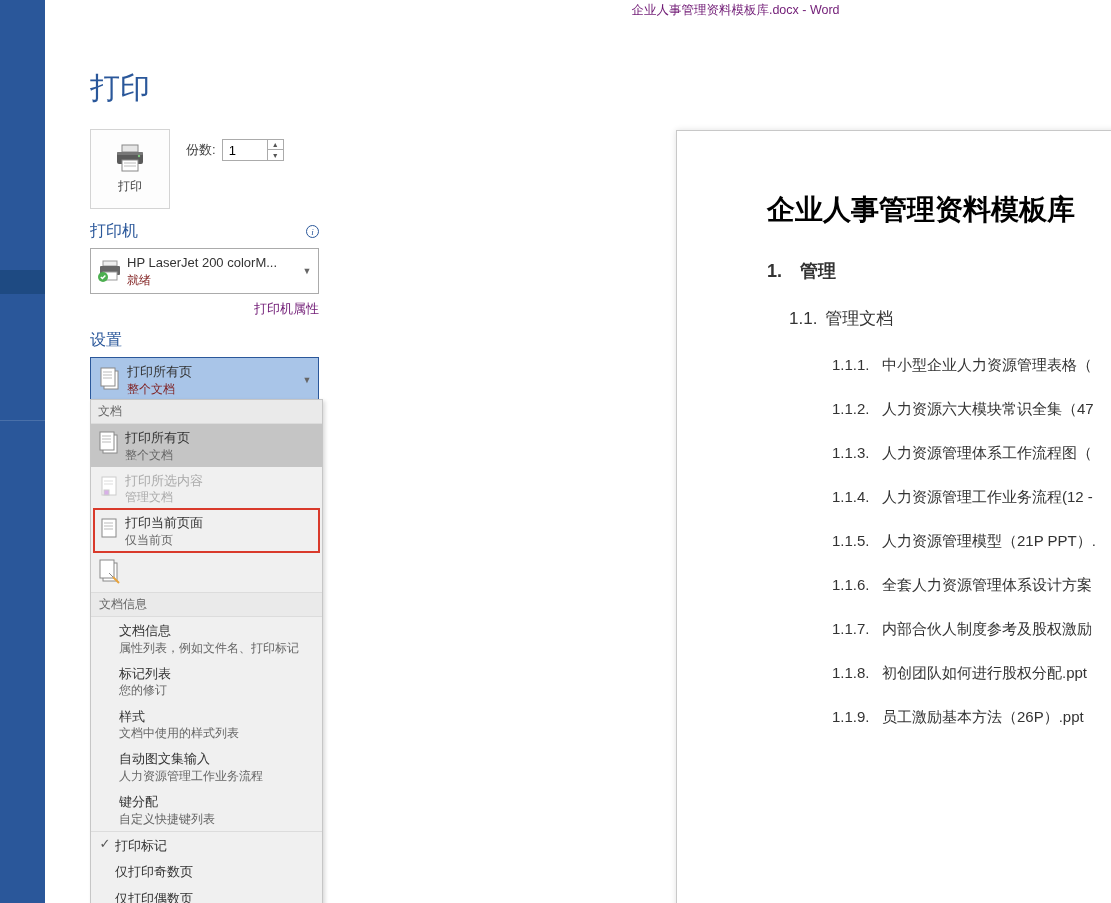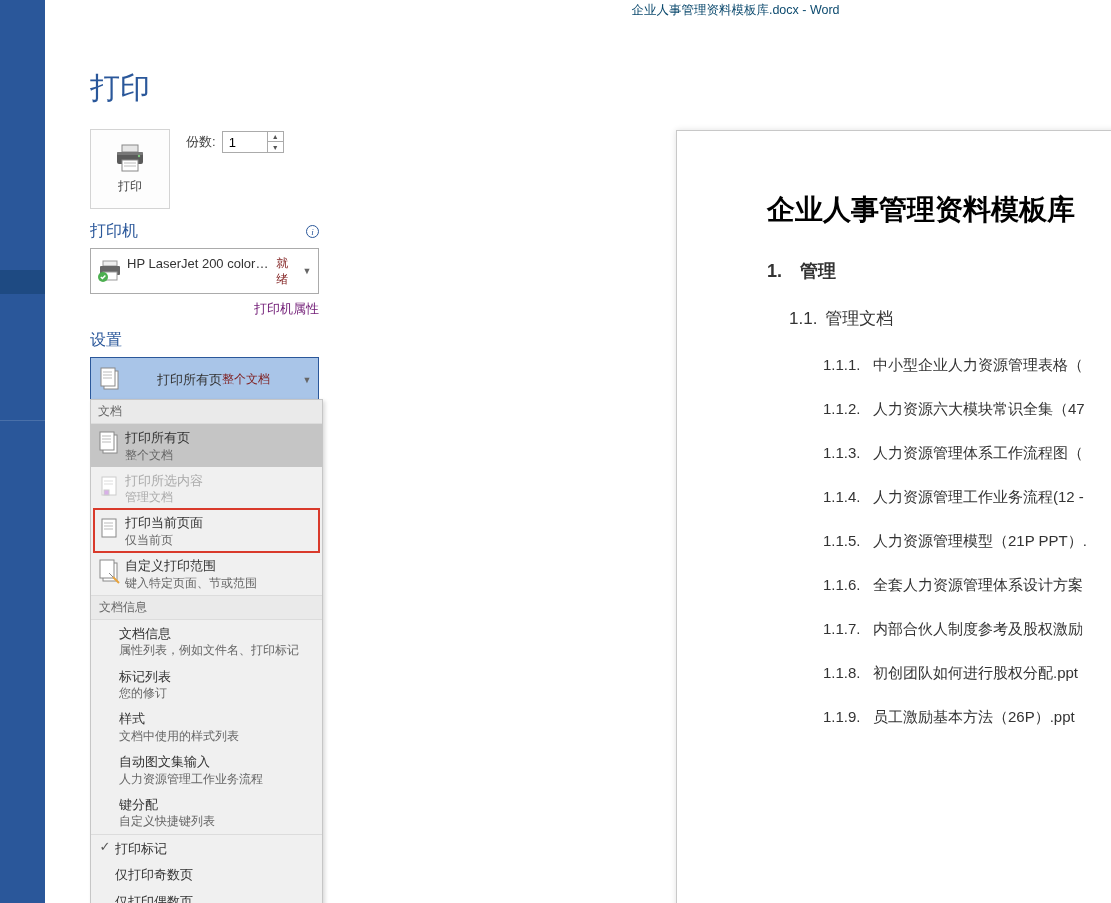--- a/index.html
+++ b/index.html
@@ -14,34 +14,34 @@
   
   .left-pane { width: 315px; padding: 0 0 0 45px; position: relative; }
   .title-bar { height: 20px; }
   .page-title { font-size: 30px; font-weight: 300; color: #2a579a; margin-top: 48px; margin-bottom: 20px; }
   
   .print-btn-row { display: flex; align-items: flex-start; gap: 16px; }
   .print-big-btn { width: 80px; height: 80px; border: 1px solid #d4d4d4; background: #fdfdfd; display: flex; flex-direction: column; align-items: center; justify-content: center; gap: 6px; cursor: pointer; }
   .print-big-btn svg { width: 32px; height: 28px; }
   .print-big-btn .lbl { font-size: 12px; color: #444; }
   
-  .copies { display: flex; align-items: center; gap: 6px; margin-top: 2px; }
+  .copies { display: flex; align-items: center; gap: 6px; margin-top: 10px; }
   .copies-label { font-size: 13px; color: #444; }
   .copies-input { width: 62px; height: 22px; border: 1px solid #ababab; background: #fff; display: flex; align-items: center; }
   .copies-input input { border: none; width: 44px; padding: 0 2px 0 6px; font-size: 13px; outline: none; }
   .copies-spin { display: flex; flex-direction: column; border-left: 1px solid #ababab; }
   .copies-spin div { width: 15px; height: 10px; display: flex; align-items: center; justify-content: center; font-size: 7px; color: #555; cursor: pointer; line-height: 1; }
   .copies-spin div:first-child { border-bottom: 1px solid #ababab; }
 
   .section-h { color: #2a579a; font-size: 16px; font-weight: 400; margin-top: 12px; margin-bottom: 6px; display: flex; align-items: center; justify-content: space-between; }
   .info-icon { width: 13px; height: 13px; border: 1px solid #2a579a; border-radius: 50%; display: inline-flex; align-items: center; justify-content: center; font-size: 9px; color: #2a579a; font-style: italic; font-family: serif; }
 
   .combo { width: 229px; height: 46px; border: 1px solid #ababab; background: #fff; display: flex; align-items: center; padding: 0 4px; position: relative; cursor: pointer; }
   .combo .c-icon { width: 32px; display: flex; align-items: center; justify-content: center; }
-  .combo .c-body { flex: 1; display: flex; flex-direction: row; justify-content: center; line-height: 1.35; }
+  .combo .c-body { flex: 1; display: flex; flex-direction: column; justify-content: center; line-height: 1.35; }
   .combo .c-title { font-size: 13px; color: #333; white-space: nowrap; overflow: hidden; text-overflow: ellipsis; }
   .combo .c-sub { font-size: 12px; color: #7f1d1d; }
   .combo .c-drop { width: 14px; display: flex; align-items: center; justify-content: center; color: #666; font-size: 9px; }
   
   .combo-selected { background: #a9c5e8; border-color: #2a579a; }
   
   .link-right { text-align: right; width: 229px; margin-top: 6px; }
   .link-right a { color: #701a75; font-size: 13px; cursor: pointer; }
 
   
@@ -59,30 +59,30 @@
   .dd-item.sub-only .dd-title { font-size: 13px; color: #333; }
   .dd-item.sub-only .dd-sub { font-size: 12px; color: #666; }
   
   .dd-item.highlighted { position: relative; }
   .dd-item.highlighted::after { content: ""; position: absolute; inset: -1px 2px -1px 2px; border: 2px solid #d93a2b; pointer-events: none; }
   
   .dd-check { width: 20px; display: flex; justify-content: center; align-items: center; flex-shrink: 0; color: #555; font-size: 13px; }
 
   
   .preview-area { flex: 1; background: #fff; position: relative; overflow: hidden; }
-  .app-title-center { position: absolute; top: 0; left: 0; right: 0; text-align: center; font-size: 12.5px; color: #0c4a6e; padding-top: 2px; }
+  .app-title-center { position: absolute; top: 0; left: 0; right: 0; text-align: center; font-size: 12.5px; color: #701a75; padding-top: 2px; }
   .paper { position: absolute; top: 130px; left: 316px; right: -200px; bottom: -100px; background: #fff; border: 1px solid #c8c8c8; box-shadow: 0 0 6px rgba(0,0,0,0.12); padding: 60px 0 0 90px; }
   .doc-title { font-size: 28px; font-weight: 600; color: #000; margin-bottom: 30px; white-space: nowrap; }
   .doc-h1 { font-size: 18px; font-weight: 600; margin: 12px 0 24px 0; }
   .doc-h1 .num { margin-right: 18px; }
   .doc-h2 { font-size: 17px; font-weight: 500; margin: 0 0 26px 22px; }
   .doc-h2 .num { margin-right: 8px; }
   .doc-list { margin-left: 56px; }
   .doc-li { font-size: 15px; margin-bottom: 25px; white-space: nowrap; display: flex; }
-  .doc-li .num { width: 50px; flex-shrink: 0; }
+  .doc-li .num { width: 50px; flex-shrink: 0; margin-left: 9px; }
 
   
   .svg-page { width: 22px; height: 26px; }
   .svg-page-sm { width: 18px; height: 22px; }
 </style>
 </head>
 <body>
 
 <div class="app">
   <div class="sidebar-nav">
@@ -211,24 +211,20 @@
 
         <div class="dd-item">
           <div class="dd-icon">
             <svg class="svg-page" viewBox="0 0 22 26">
                 <rect x="4" y="4" width="14" height="18" fill="#fff" stroke="#888"></rect>
                 <rect x="1" y="1" width="14" height="18" fill="#fff" stroke="#888"></rect>
                 <path d="M14 18 l6 6" stroke="#e8a33d" stroke-width="2"></path>
                 <path d="M10 14 l4 4" stroke="#888" stroke-width="1"></path>
               </svg>
           </div>
-          <div class="dd-body">
-            <div class="dd-title">自定义打印范围</div>
-            <div class="dd-sub">键入特定页面、节或范围</div>
-          </div>
         </div>
 
         <div class="dd-group-head">文档信息</div>
 
         <div class="dd-item sub-only">
           <div class="dd-body">
             <div class="dd-title">文档信息</div>
             <div class="dd-sub">属性列表，例如文件名、打印标记</div>
           </div>
         </div>

